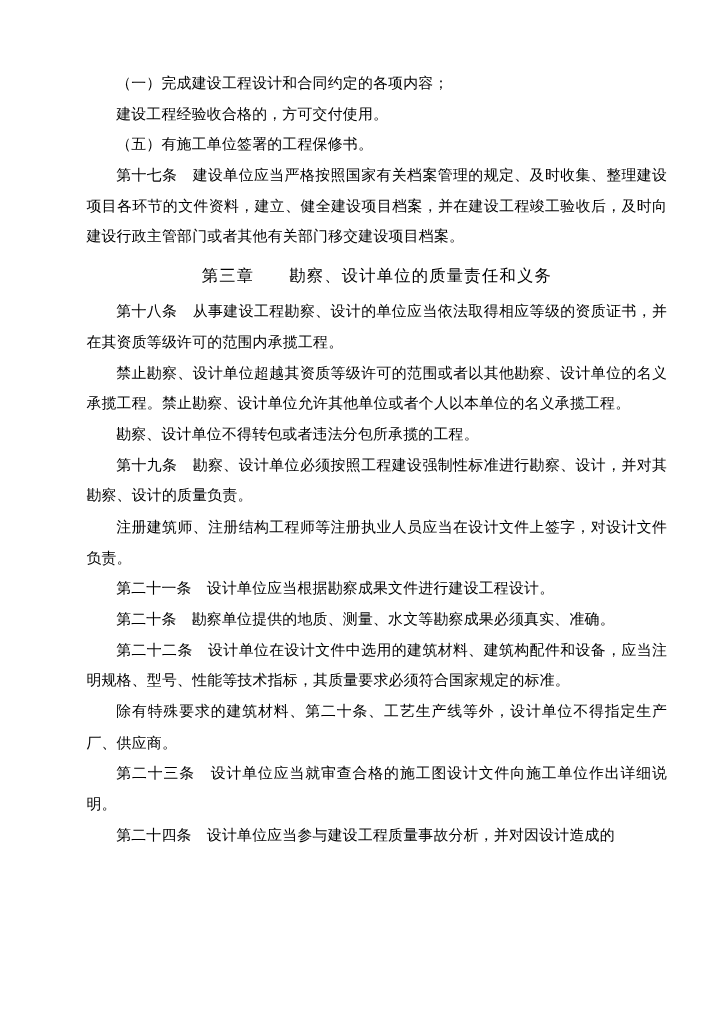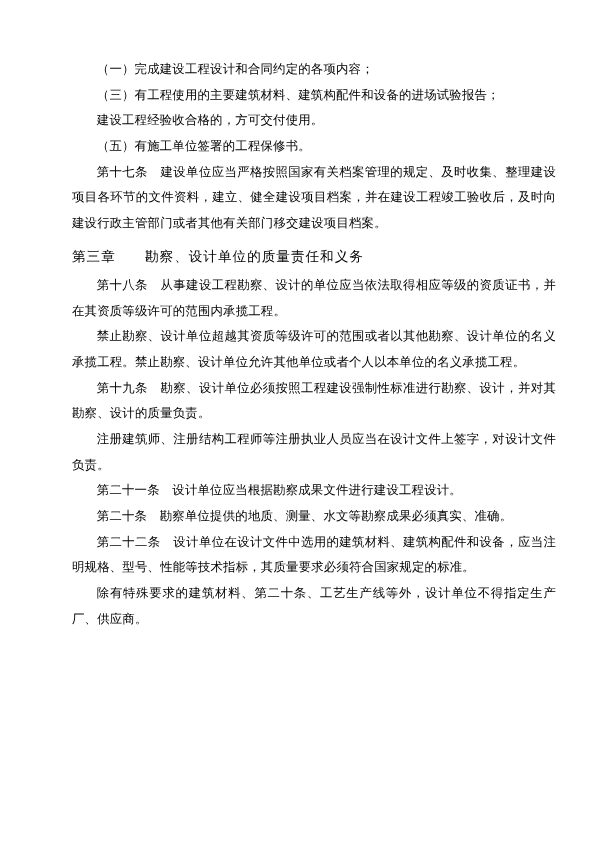--- a/index.html
+++ b/index.html
@@ -30,42 +30,44 @@
     letter-spacing: 0.2px;
   }
   p.para {
     margin: 0;
     text-indent: 2em;
     white-space: normal;
   }
   p.chapter-heading {
     margin: 6px 0 2px 0;
     text-indent: 0;
-    text-align: left;
+    text-align: center;
     font-size: 13.6px;
     letter-spacing: 1px;
   }
 </style>
 </head>
 <body>
 
 <div class="page">
   <div class="doc-body">
 
     <p class="para">（一）完成建设工程设计和合同约定的各项内容；</p>
-    <p class="para">（三）有工程使用的主要建筑材料、建筑构配件和设备的进场试验报告；</p>
     <p class="para">建设工程经验收合格的，方可交付使用。</p>
     <p class="para">（五）有施工单位签署的工程保修书。</p>
     <p class="para">第十七条　建设单位应当严格按照国家有关档案管理的规定、及时收集、整理建设项目各环节的文件资料，建立、健全建设项目档案，并在建设工程竣工验收后，及时向建设行政主管部门或者其他有关部门移交建设项目档案。</p>
 
     <p class="chapter-heading">第三章　　勘察、设计单位的质量责任和义务</p>
 
     <p class="para">第十八条　从事建设工程勘察、设计的单位应当依法取得相应等级的资质证书，并在其资质等级许可的范围内承揽工程。</p>
     <p class="para">禁止勘察、设计单位超越其资质等级许可的范围或者以其他勘察、设计单位的名义承揽工程。禁止勘察、设计单位允许其他单位或者个人以本单位的名义承揽工程。</p>
+    <p class="para">勘察、设计单位不得转包或者违法分包所承揽的工程。</p>
     <p class="para">第十九条　勘察、设计单位必须按照工程建设强制性标准进行勘察、设计，并对其勘察、设计的质量负责。</p>
     <p class="para">注册建筑师、注册结构工程师等注册执业人员应当在设计文件上签字，对设计文件负责。</p>
     <p class="para">第二十一条　设计单位应当根据勘察成果文件进行建设工程设计。</p>
     <p class="para">第二十条　勘察单位提供的地质、测量、水文等勘察成果必须真实、准确。</p>
     <p class="para">第二十二条　设计单位在设计文件中选用的建筑材料、建筑构配件和设备，应当注明规格、型号、性能等技术指标，其质量要求必须符合国家规定的标准。</p>
     <p class="para">除有特殊要求的建筑材料、第二十条、工艺生产线等外，设计单位不得指定生产厂、供应商。</p>
+    <p class="para">第二十三条　设计单位应当就审查合格的施工图设计文件向施工单位作出详细说明。</p>
+    <p class="para">第二十四条　设计单位应当参与建设工程质量事故分析，并对因设计造成的</p>
 
   </div>
 </div>
 
 </body></html>

